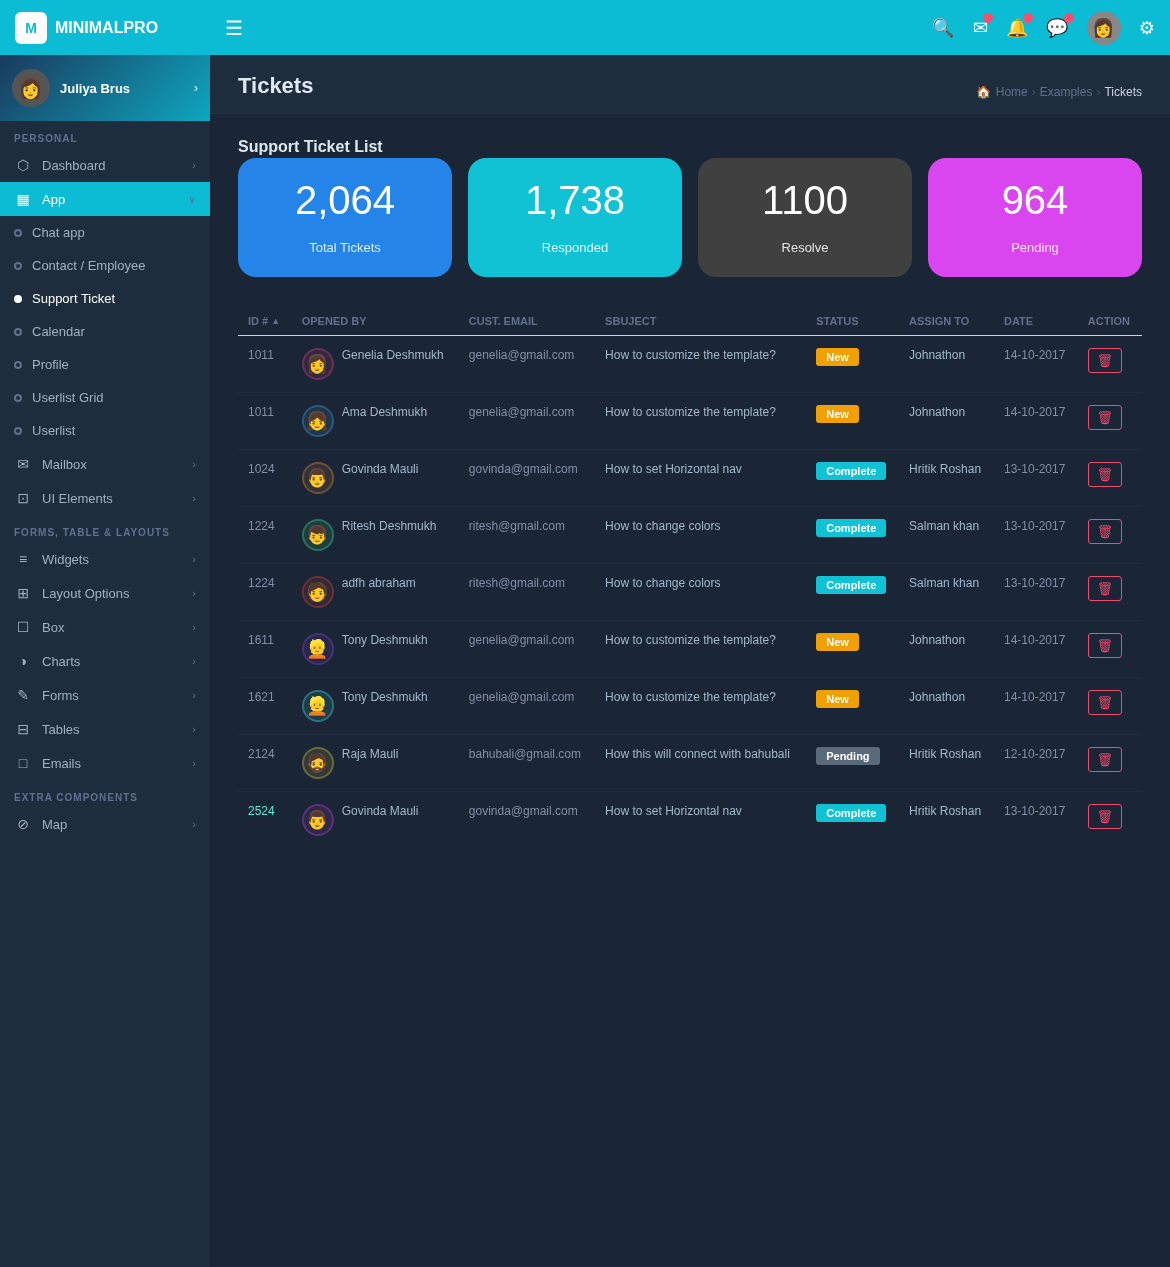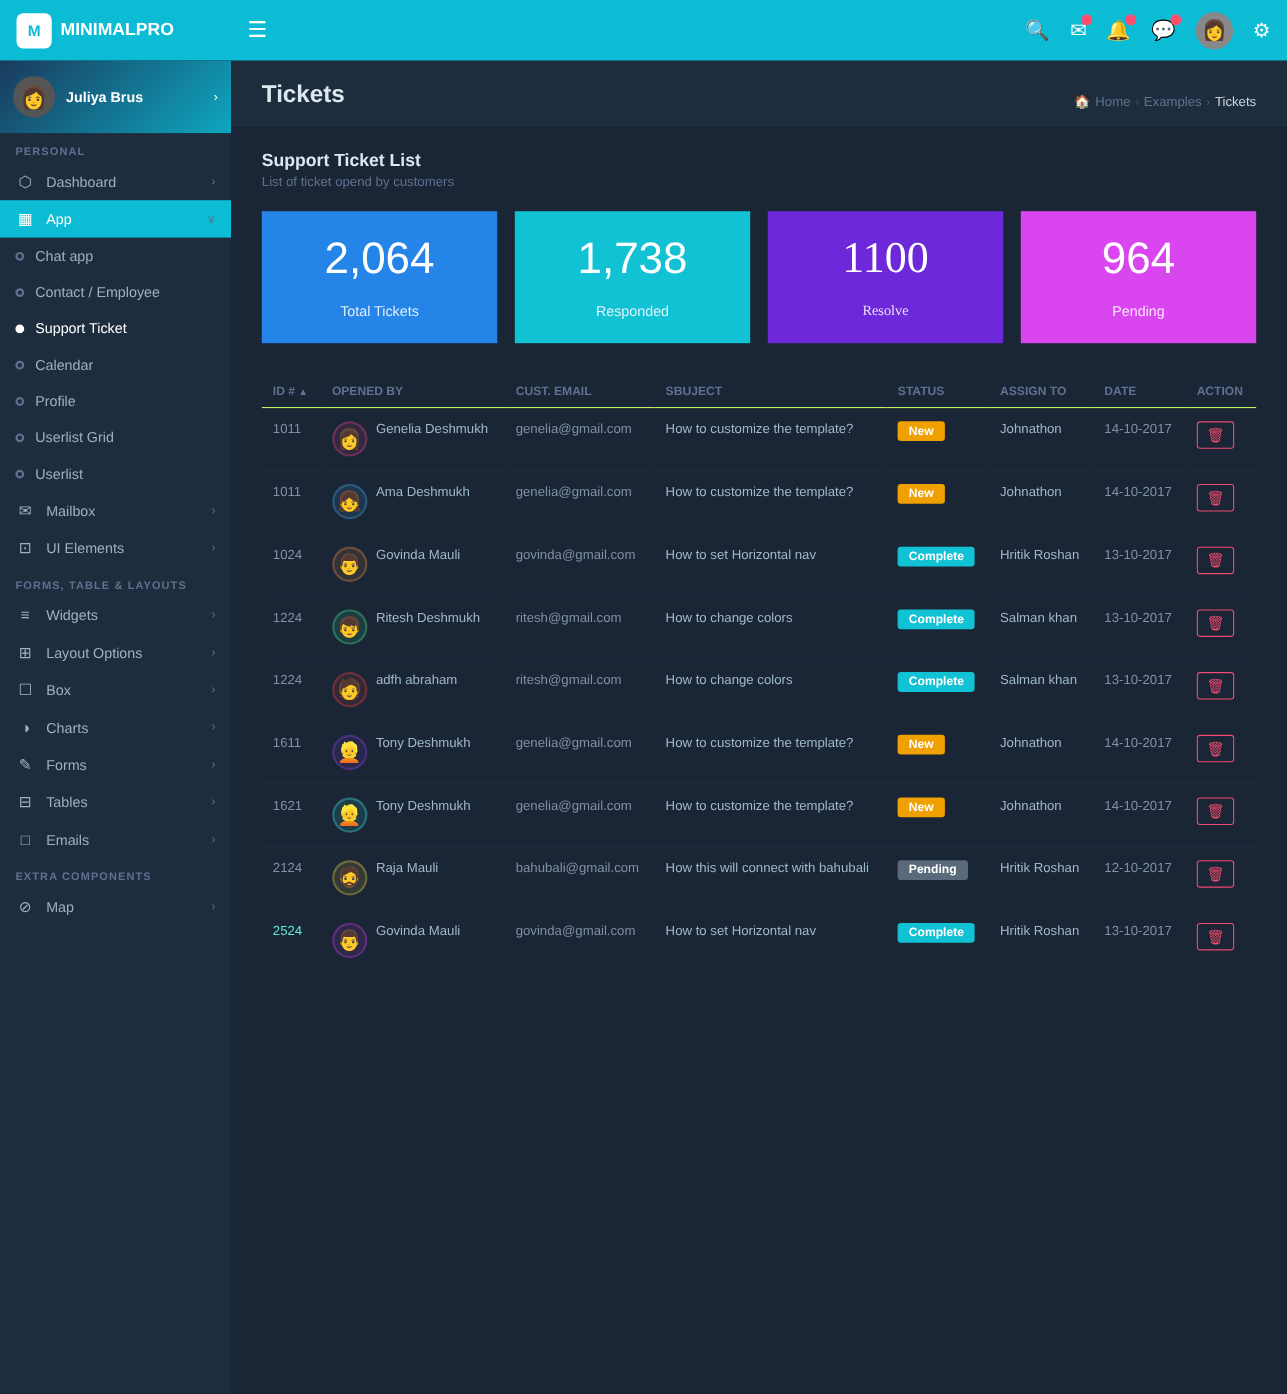--- a/index.html
+++ b/index.html
@@ -198,30 +198,30 @@
     .section-sub { font-size: 12px; color: #607090; margin-bottom: 20px; }
 
     
     .stat-cards {
       display: grid;
       grid-template-columns: repeat(4, 1fr);
       gap: 16px;
       margin-bottom: 30px;
     }
     .stat-card {
-      border-radius: 0;
+      border-radius: 18px;
       padding: 22px 18px;
       display: flex;
       flex-direction: column;
       align-items: center;
-      justify-content: center;
+      justify-content: flex-start;
     }
     .stat-card.blue { background: #2484e8; }
     .stat-card.cyan { background: #11c1d4; }
-    .stat-card.red { background: #6d28d9; font-family: Liberation Serif, serif; }
+    .stat-card.red { background: #404040; }
     .stat-card.gray { background: #d946ef; }
     .stat-number {
       font-size: 40px;
       font-weight: 300;
       color: white;
       line-height: 1;
     }
     .stat-label {
       font-size: 13px;
       color: rgba(255,255,255,0.85);
@@ -443,21 +443,20 @@
         <span>Home</span>
         <span class="sep">›</span>
         <span>Examples</span>
         <span class="sep">›</span>
         <span class="current">Tickets</span>
       </div>
     </div>
 
     <div class="page-body">
       <div class="section-title">Support Ticket List</div>
-      <div class="section-sub">List of ticket opend by customers</div>
 
       <div class="stat-cards">
         <div class="stat-card blue">
           <div class="stat-number">2,064</div>
           <div class="stat-label">Total Tickets</div>
         </div>
         <div class="stat-card cyan">
           <div class="stat-number">1,738</div>
           <div class="stat-label">Responded</div>
         </div>

